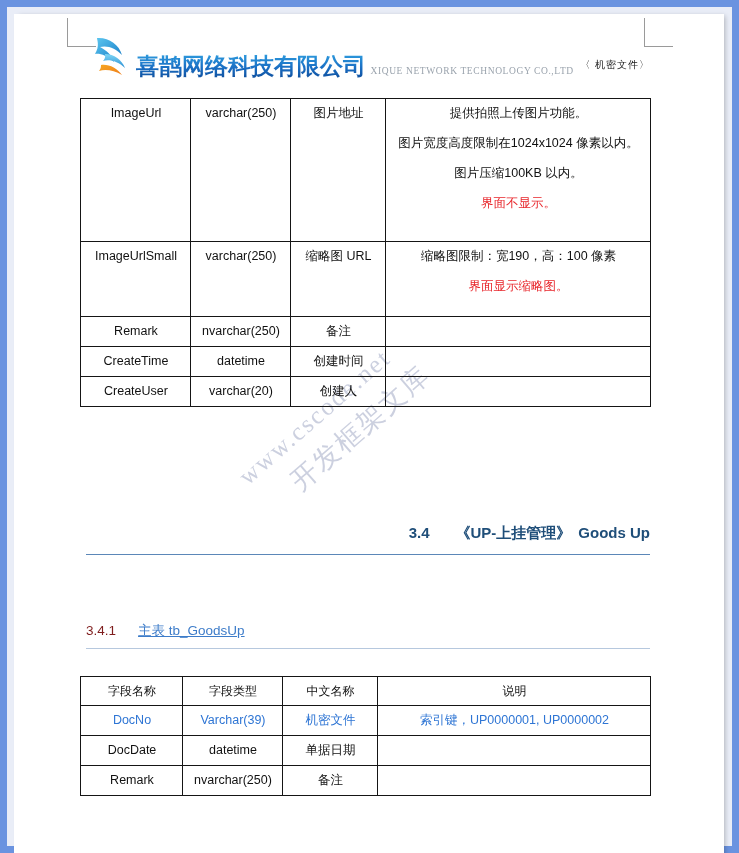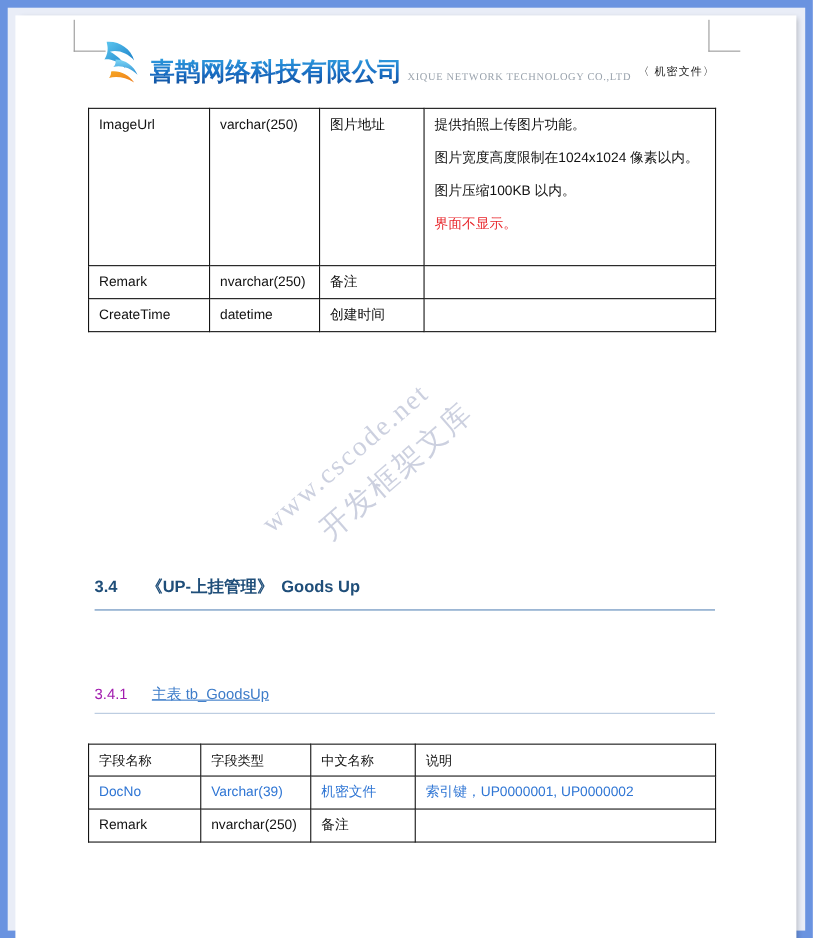--- a/index.html
+++ b/index.html
@@ -147,21 +147,21 @@
     position: absolute;
     border-collapse: collapse;
     table-layout: fixed;
     font-size: 12.5px;
     color: #111;
   }
   table.doc-table td, table.doc-table th {
     border: 1px solid #151515;
     padding: 6px 8px 6px 9px;
     vertical-align: top;
-    text-align: left;
+    text-align: center;
     font-weight: normal;
     line-height: 1.35;
     background: transparent;
   }
   #table-fields-goods {
     left: 80px;
     top: 98px;
     width: 570px;
   }
   #table-fields-goodsup {
@@ -191,40 +191,41 @@
   
   .h2 {
     position: absolute;
     left: 86px;
     top: 524px;
     width: 564px;
     color: #1f4e79;
     font-size: 15px;
     font-weight: bold;
     white-space: nowrap;
+    text-align: right;
   }
   .h2 .num { margin-right: 26px; }
   .h2 .gap { display: inline-block; width: 7px; }
   .h2-rule {
     position: absolute;
     left: 86px;
     top: 554px;
     width: 564px;
     height: 0;
     border-top: 1.6px solid #5b87b8;
   }
   .h3 {
     position: absolute;
     left: 86px;
     top: 622px;
     width: 564px;
     font-size: 13.5px;
     white-space: nowrap;
   }
-  .h3 .num { color: #a21caf; margin-right: 22px; }
+  .h3 .num { color: #7f1d1d; margin-right: 22px; }
   .h3 .label { color: #3d7cc9; text-decoration: underline; }
   .h3-rule {
     position: absolute;
     left: 86px;
     top: 648px;
     width: 564px;
     height: 0;
     border-top: 1.1px solid #b6c8de;
   }
 </style>
@@ -286,30 +287,45 @@
         <td>ImageUrl</td>
         <td>varchar(250)</td>
         <td>图片地址</td>
         <td>
           <p class="cell-p">提供拍照上传图片功能。</p>
           <p class="cell-p">图片宽度高度限制在1024x1024 像素以内。</p>
           <p class="cell-p">图片压缩100KB 以内。</p>
           <p class="cell-p red-note">界面不显示。</p>
         </td>
       </tr>
+      <tr class="row-mid">
+        <td>ImageUrlSmall</td>
+        <td>varchar(250)</td>
+        <td>缩略图 URL</td>
+        <td>
+          <p class="cell-p">缩略图限制：宽190，高：100 像素</p>
+          <p class="cell-p red-note">界面显示缩略图。</p>
+        </td>
+      </tr>
       <tr>
         <td>Remark</td>
         <td>nvarchar(250)</td>
         <td>备注</td>
         <td></td>
       </tr>
       <tr>
         <td>CreateTime</td>
         <td>datetime</td>
         <td>创建时间</td>
+        <td></td>
+      </tr>
+      <tr>
+        <td>CreateUser</td>
+        <td>varchar(20)</td>
+        <td>创建人</td>
         <td></td>
       </tr>
     </tbody>
   </table>
 
   <div class="h2">
     <span class="num">3.4</span><span>《UP-上挂管理》</span><span class="gap"></span><span>Goods Up</span>
   </div>
   <div class="h2-rule"></div>
 
@@ -334,20 +350,26 @@
       </tr>
     </thead>
     <tbody>
       <tr class="blue-row">
         <td>DocNo</td>
         <td>Varchar(39)</td>
         <td>机密文件</td>
         <td>索引键，UP0000001, UP0000002</td>
       </tr>
       <tr>
+        <td>DocDate</td>
+        <td>datetime</td>
+        <td>单据日期</td>
+        <td></td>
+      </tr>
+      <tr>
         <td>Remark</td>
         <td>nvarchar(250)</td>
         <td>备注</td>
         <td></td>
       </tr>
     </tbody>
   </table>
 
 </div>
 

